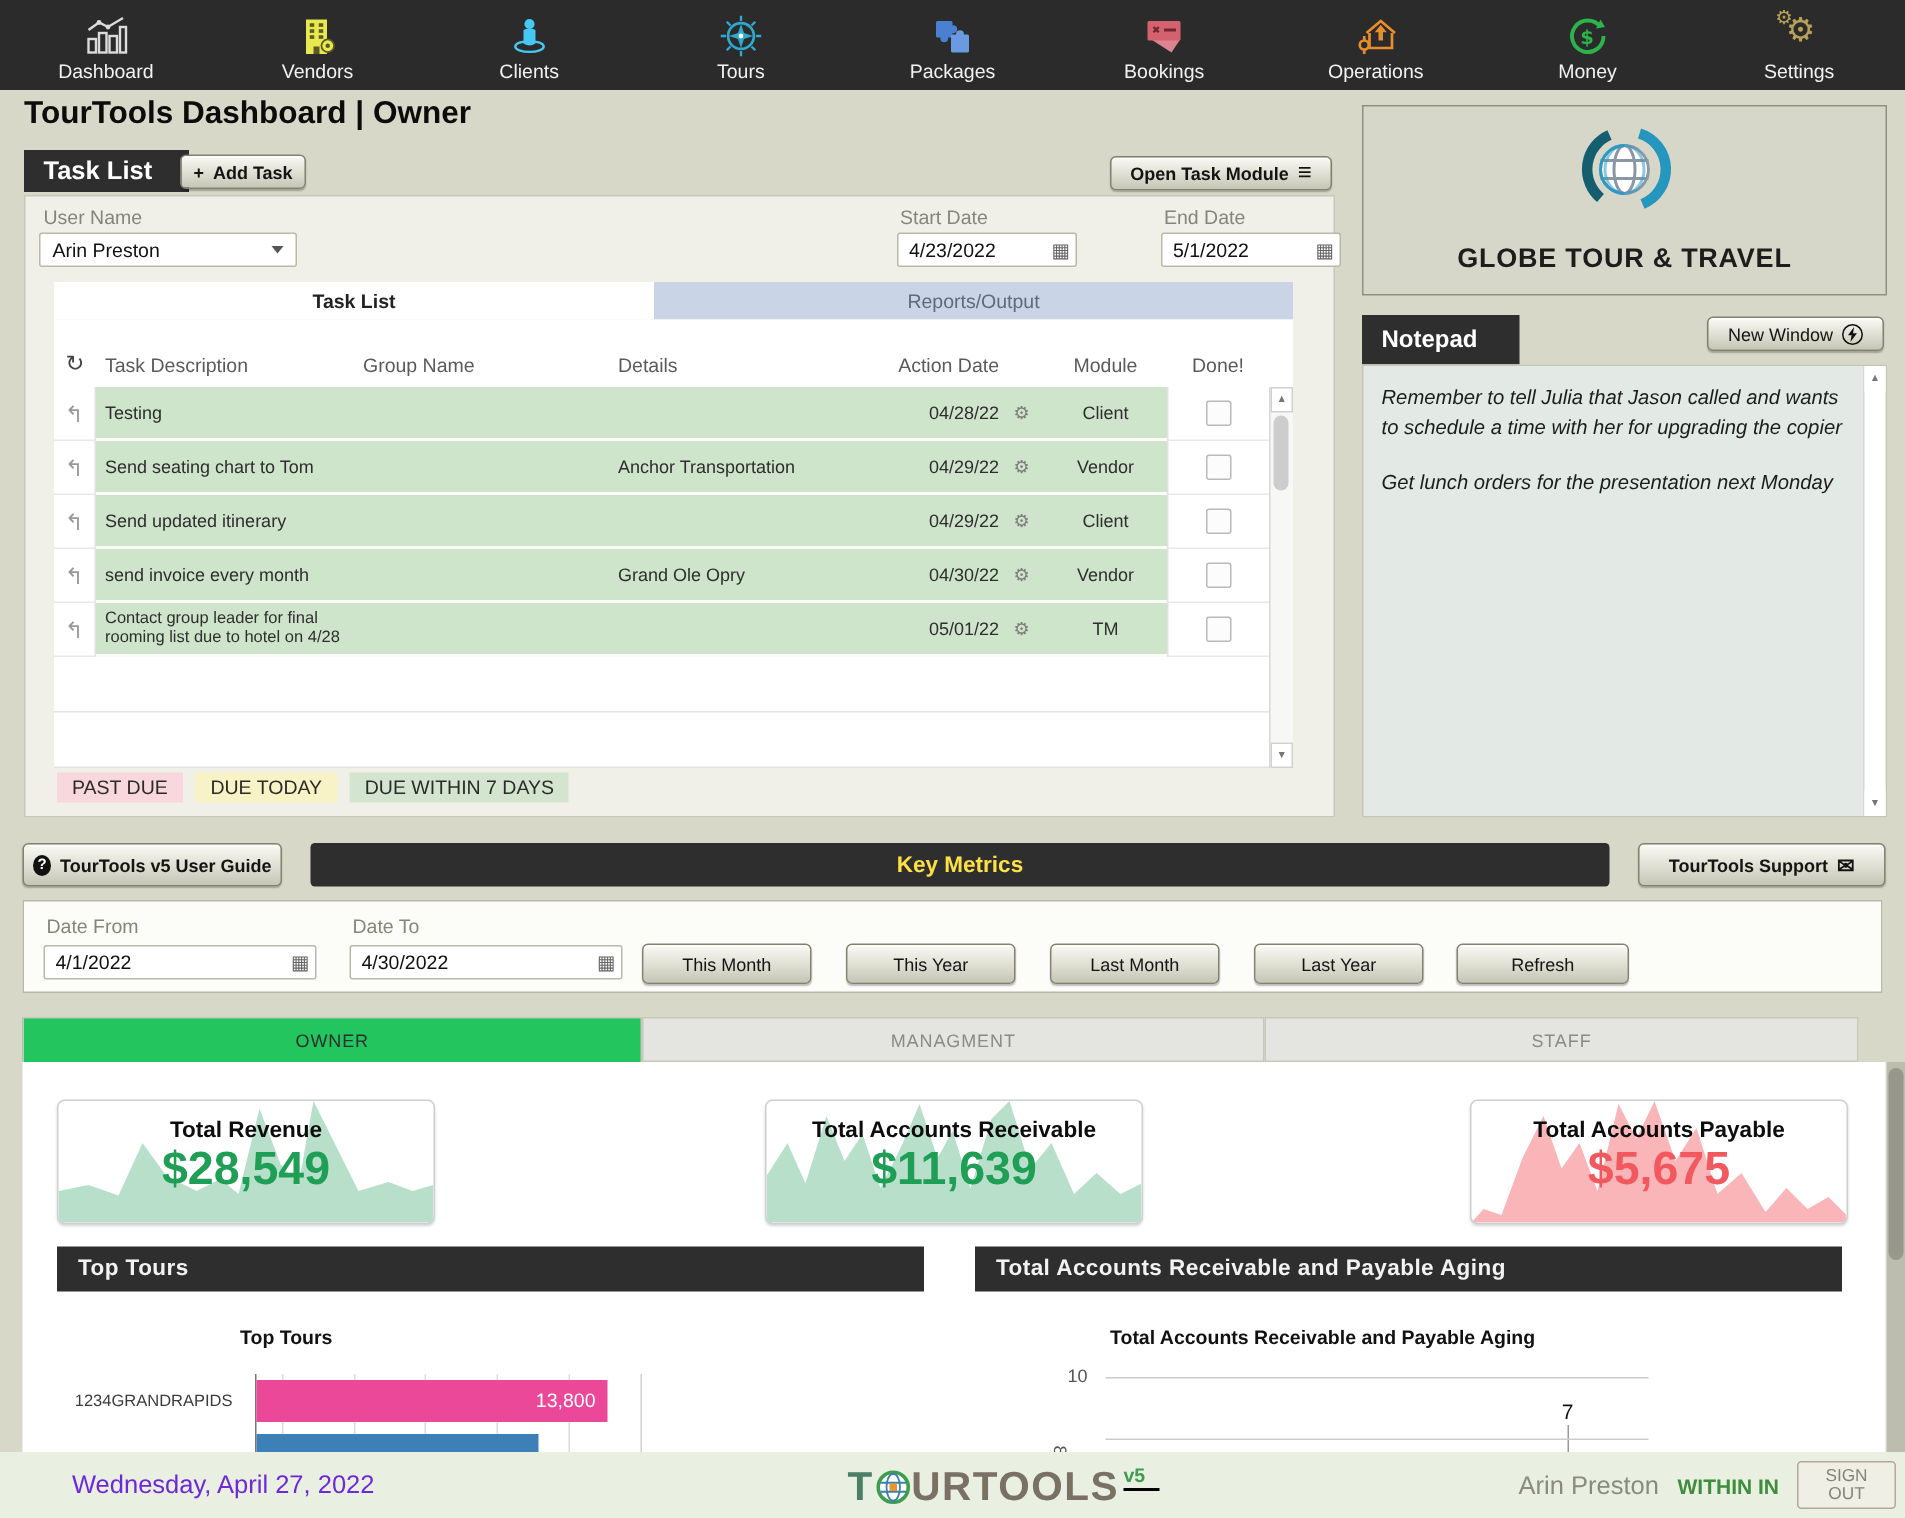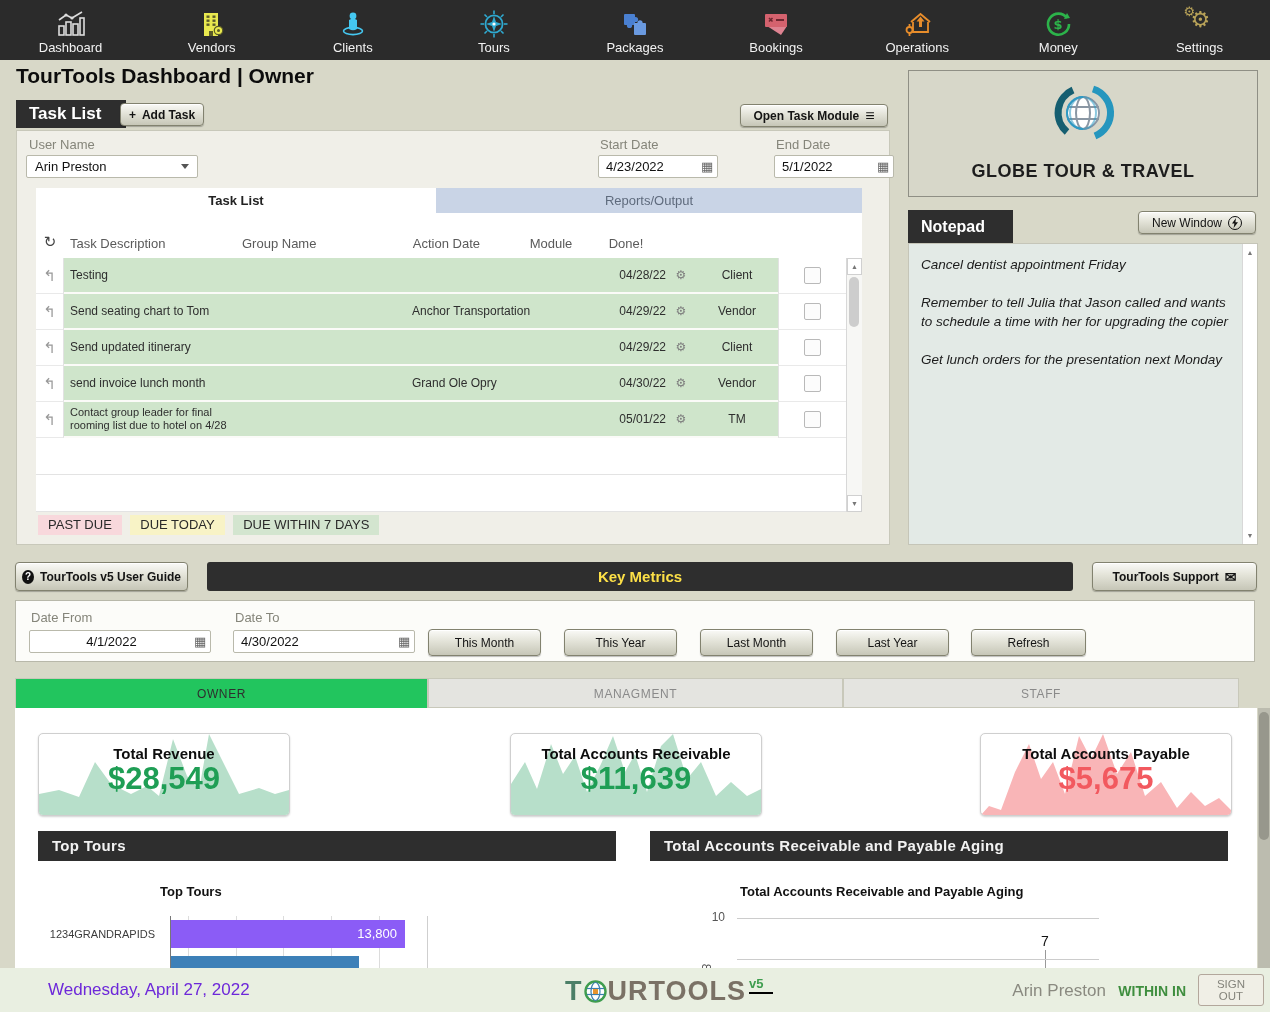--- a/index.html
+++ b/index.html
@@ -209,20 +209,21 @@
   <span>Reports/Output</span>
 </div>
 
 <div class="abs" style="left:36px;top:213px;width:826px;height:299px;background:#fff">
   <div style="display:flex;height:45px">
     <div class="thead-cell" style="width:28px;justify-content:center">
       <span style="font-size:15px;color:#444;cursor:pointer">↻</span>
     </div>
     <div class="thead-cell cdesc">Task Description</div>
     <div class="thead-cell cgroup">Group Name</div>
+    <div class="thead-cell cdet">Details</div>
     <div class="thead-cell cdate" style="justify-content:flex-end">Action Date</div>
     <div class="thead-cell" style="width:30px"></div>
     <div class="thead-cell cmod" style="justify-content:center">Module</div>
     <div class="thead-cell cdone" style="justify-content:center;background:transparent;border:none">Done!</div>
   </div>
 
   <div class="trow">
     <div class="cell ci">
         <span>↰</span>
       </div>
@@ -270,21 +271,21 @@
     <div class="cell g cmod">Client</div>
     <div class="cell cdone">
         <span class="chk"></span>
       </div>
   </div>
 
   <div class="trow">
     <div class="cell ci">
         <span>↰</span>
       </div>
-    <div class="cell g cdesc">send invoice lunch month</div>
+    <div class="cell g cdesc">send invoice every month</div>
     <div class="cell g cgroup"></div>
     <div class="cell g cdet">Grand Ole Opry</div>
     <div class="cell g cdate">04/30/22</div>
     <div class="cell g cgear">
         <span>⚙</span>
       </div>
     <div class="cell g cmod">Vendor</div>
     <div class="cell cdone">
         <span class="chk"></span>
       </div>
@@ -357,21 +358,20 @@
   <span>New Window</span>
   <span class="boltc">
     <svg width="8" height="10" viewBox="0 0 8 10">
         <polygon points="5,0 1,5.5 3.4,5.5 2.6,10 7,4.2 4.4,4.2" fill="#111"></polygon>
       </svg>
   </span>
 </button>
 
 <div class="abs" style="left:908px;top:243px;width:350px;height:302px;background:#e3eae6;border:1px solid #c5c5b8;box-sizing:border-box">
   <div style="padding:11px 28px 0 12px;font-size:13.5px;font-style:italic;color:#1c1c1c;line-height:1.45">
-    <p style="margin:0 0 18px 0">Cancel dentist appointment Friday</p>
     <p style="margin:0 0 18px 0">Remember to tell Julia that Jason called and wants to schedule a time with her for upgrading the copier</p>
     <p style="margin:0">Get lunch orders for the presentation next Monday</p>
   </div>
   <div class="sb" style="right:0;top:0;width:15px;height:100%;background:#fff">
     <div class="ar" style="top:0;border:none">
         <span>▲</span>
       </div>
     <div class="ar" style="bottom:0;border:none">
         <span>▼</span>
       </div>
@@ -385,21 +385,21 @@
 <div class="abs" style="left:207px;top:562px;width:866px;height:29px;background:#2e2e2e;border-radius:3px;display:flex;align-items:center;justify-content:center;color:#fde047;font-weight:bold;font-size:15px">
   <span>Key Metrics</span>
 </div>
 <button class="btn" style="left:1092px;top:562px;width:165px;height:29px;font-weight:bold">
   <span>TourTools Support</span>
   <span style="font-size:14px">✉</span>
 </button>
 
 <div class="abs" style="left:15px;top:600px;width:1240px;height:62px;background:#fcfcf9;border:1px solid #b8b8aa;box-sizing:border-box"></div>
 <div class="glabel" style="left:31px;top:610px">Date From</div>
-<input class="fld" style="left: 29px; top: 630px; width: 182px; height: 23px; text-align: center;" value="4/1/2022">
+<input class="fld" style="left: 29px; top: 630px; width: 182px; height: 23px;" value="4/1/2022">
 <span class="cal" style="left:194px;top:635px">▦</span>
 <div class="glabel" style="left:235px;top:610px">Date To</div>
 <input class="fld" style="left: 233px; top: 630px; width: 182px; height: 23px;" value="4/30/2022">
 <span class="cal" style="left:398px;top:635px">▦</span>
 
 <button class="btn" style="left:428px;top:629px;width:113px;height:27px">
     <span>This Month</span>
   </button>
 <button class="btn" style="left:564px;top:629px;width:113px;height:27px">
     <span>This Year</span>
@@ -451,21 +451,21 @@
 <div class="abs" style="left:38px;top:872px;width:562px;height:96px;overflow:hidden">
   <div class="abs" style="left:122px;top:12px;font-size:13px;font-weight:bold;color:#111">Top Tours</div>
   <div class="gridv" style="left:150px;top:44px;height:52px"></div>
   <div class="gridv" style="left:198px;top:44px;height:52px"></div>
   <div class="gridv" style="left:245px;top:44px;height:52px"></div>
   <div class="gridv" style="left:293px;top:44px;height:52px"></div>
   <div class="gridv" style="left:341px;top:44px;height:52px"></div>
   <div class="gridv" style="left:389px;top:44px;height:52px;background:#cfcfcf"></div>
   <div class="abs" style="left:132px;top:44px;width:1px;height:52px;background:#777"></div>
   <div class="abs" style="left:0;top:48px;width:117px;height:28px;line-height:28px;text-align:right;font-size:11px;color:#3c3c3c">1234GRANDRAPIDS</div>
-  <div class="abs" style="left:133px;top:48px;width:234px;height:28px;background:#8b5cf6;color:#fff;font-size:13px;line-height:28px;text-align:right;padding-right:8px;box-sizing:border-box">
+  <div class="abs" style="left:133px;top:48px;width:234px;height:28px;background:#ec4899;color:#fff;font-size:13px;line-height:28px;text-align:right;padding-right:8px;box-sizing:border-box">
     <span>13,800</span>
   </div>
   <div class="abs" style="left:133px;top:84px;width:188px;height:28px;background:#3d80b8"></div>
 </div>
 
 <div class="abs" style="left:645px;top:872px;width:565px;height:96px;overflow:hidden">
   <div class="abs" style="left:95px;top:12px;font-size:13px;font-weight:bold;color:#111">Total Accounts Receivable and Payable Aging</div>
   <div class="abs" style="left:50px;top:38px;width:30px;text-align:right;font-size:12px;color:#555">10</div>
   <div class="abs" style="left:92px;top:46px;width:362px;height:1px;background:#ccc"></div>
   <div class="abs" style="left:385px;top:61px;width:30px;text-align:center;font-size:14px;color:#111">7</div>

